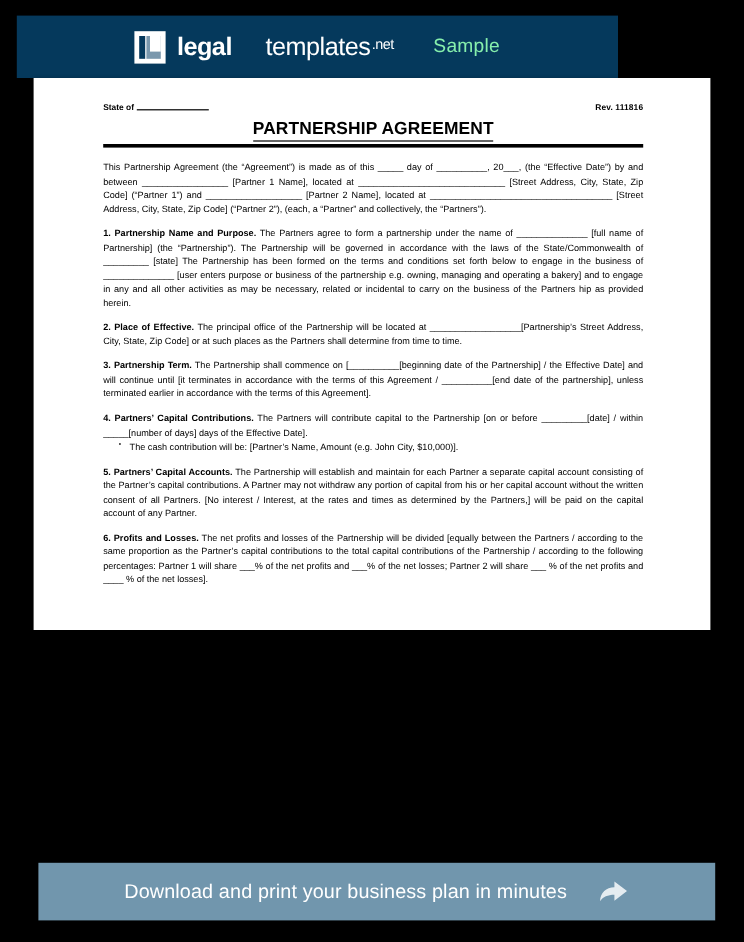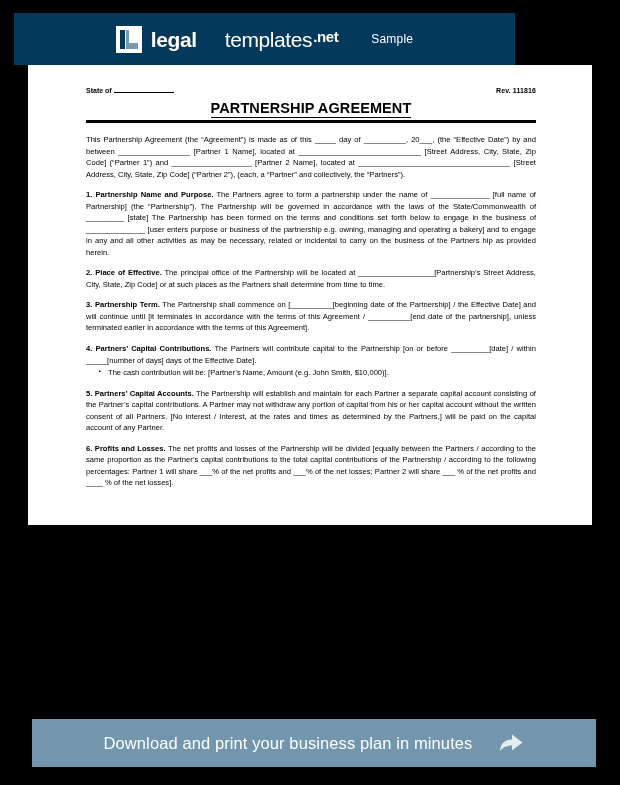--- a/index.html
+++ b/index.html
@@ -68,29 +68,29 @@
     font-size: 21px;
     letter-spacing: -0.4px;
     line-height: 1;
     white-space: nowrap;
     display: flex;
     align-items: baseline;
   }
   .wm-bold { font-weight: bold; }
   .wm-light { font-weight: normal; padding-left: 28px; }
   .wm-tld {
-    font-size: 15px;
-    font-weight: bold;
+    font-size: 12px;
+    font-weight: normal;
     margin-left: 1px;
     position: relative;
     top: -5px;
   }
   .sample-label {
-    color: #ffffff;
-    font-size: 12px;
+    color: #86efac;
+    font-size: 16px;
     font-weight: normal;
     letter-spacing: 0.2px;
     margin-left: 24px;
     white-space: nowrap;
   }
 
   
   #document-page {
     position: absolute;
     left: 28px;
@@ -263,21 +263,21 @@
 
       <div class="clause">
         <span class="clause-heading">3.</span>
         <span class="clause-heading">Partnership Term.</span><span>   The Partnership shall commence on [__________[beginning date of the Partnership] / the Effective Date] and will continue until [it terminates in accordance with the terms of this Agreement / __________[end date of the partnership], unless terminated earlier in accordance with the terms of this Agreement].</span>
       </div>
 
       <div class="clause">
         <span class="clause-heading">4.</span>
         <span class="clause-heading">Partners’ Capital Contributions.</span><span>  The Partners will contribute capital to the Partnership [on or before _________[date] / within _____[number of days] days of the Effective Date].</span>
         <ul class="bullet-list">
-          <li>The cash contribution will be: [Partner’s Name, Amount (e.g. John Smith, $10,000)].</li>
+          <li>The cash contribution will be: [Partner’s Name, Amount (e.g. John City, $10,000)].</li>
         </ul>
       </div>
 
       <div class="clause">
         <span class="clause-heading">5.</span>
         <span class="clause-heading">Partners’ Capital Accounts.</span><span>  The Partnership will establish and maintain for each Partner a separate capital account consisting of the Partner’s capital contributions. A Partner may not withdraw any portion of capital from his or her capital account without the written consent of all Partners. [No interest / Interest, at the rates and times as determined by the Partners,] will be paid on the capital account of any Partner.</span>
       </div>
 
       <div class="clause">
         <span class="clause-heading">6.</span>

